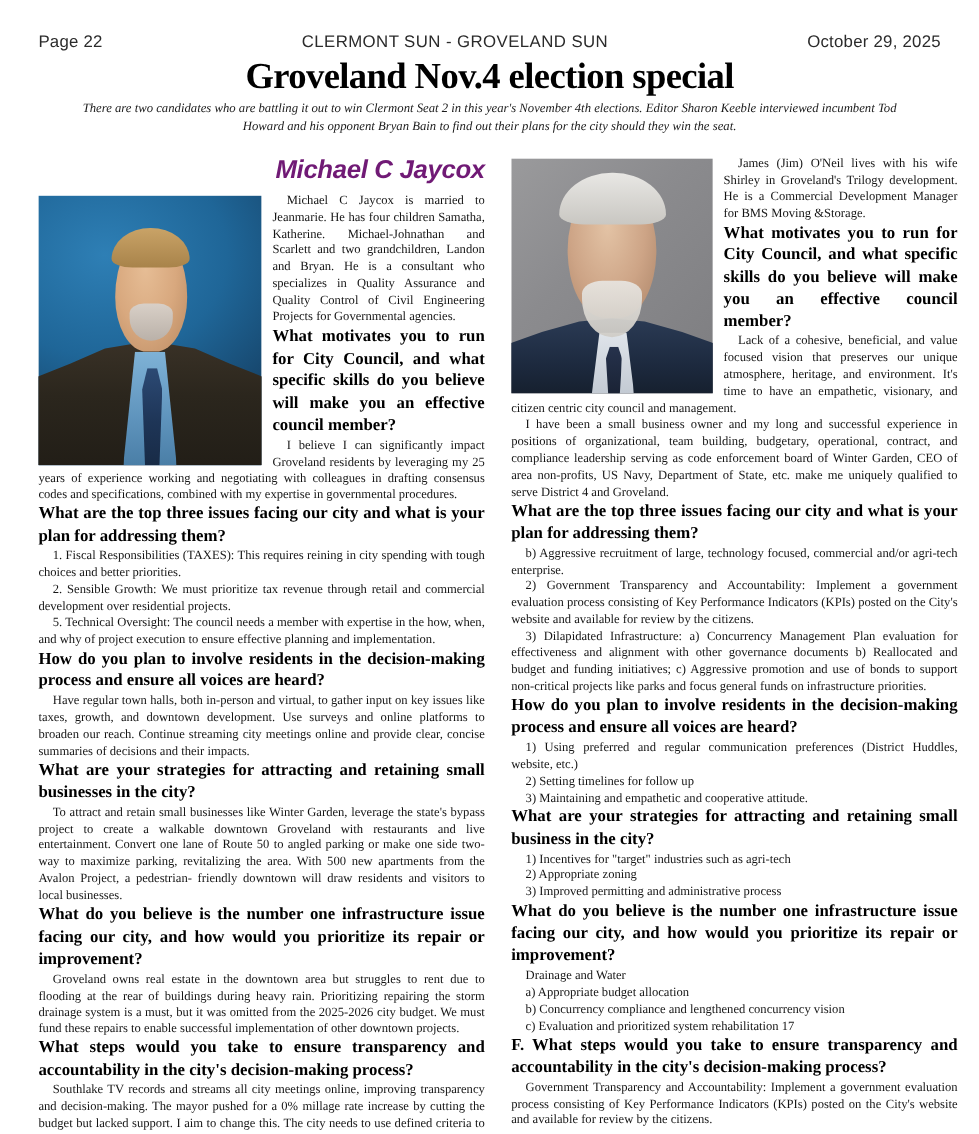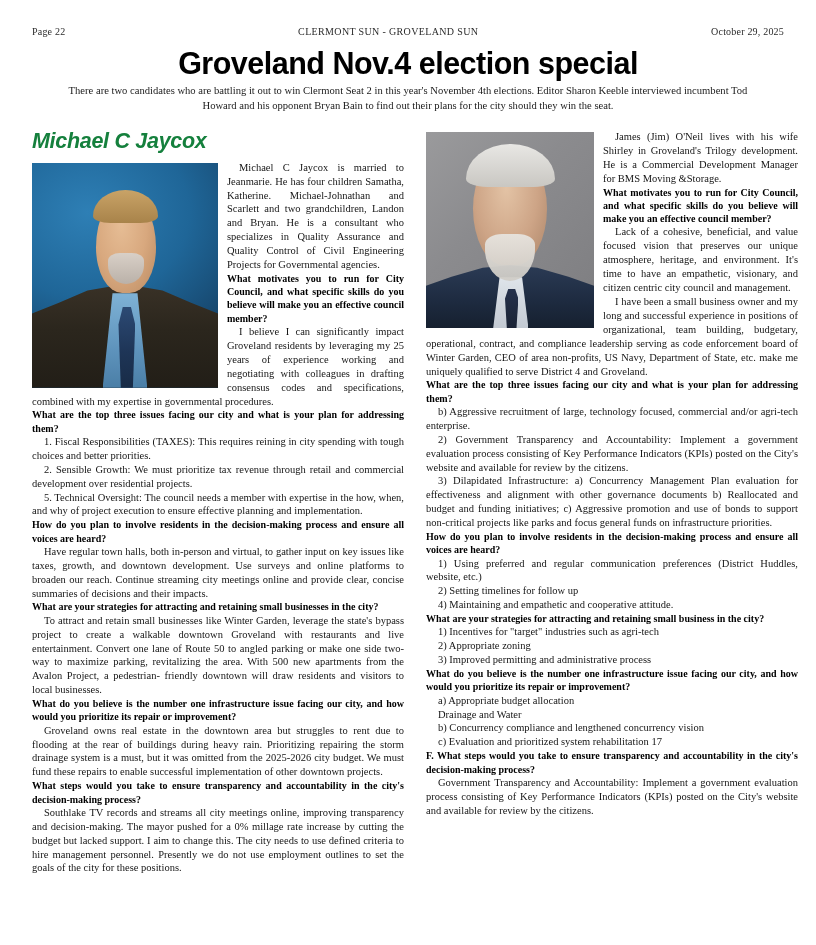--- a/index.html
+++ b/index.html
@@ -21,49 +21,50 @@
     height: 945px;
     box-sizing: border-box;
     padding: 26px 22px 0 22px;
   }
 
   
   .running-head {
     display: flex;
     align-items: baseline;
     justify-content: space-between;
-    font-family: Liberation Serif, serif;
-    font-size: 10px;
+    font-family: Liberation Sans, sans-serif;
+    font-size: 14px;
     color: #2b2b2b;
     letter-spacing: 0.2px;
     padding: 0 10px;
     height: 12px;
   }
   .running-head .folio { flex: 0 0 auto; }
   .running-head .masthead {
     flex: 1 1 auto;
     text-align: center;
     letter-spacing: 0.35px;
   }
   .running-head .date { flex: 0 0 auto; text-align: right; }
 
   
   .headline {
     text-align: center;
-    font-family: Liberation Sans, sans-serif;
+    font-family: Liberation Serif, serif;
     font-weight: bold;
     font-size: 30.5px;
     letter-spacing: -0.5px;
     line-height: 1.05;
     margin: 9px 0 2px 0;
     color: #000;
   }
   .deck {
     text-align: center;
     font-family: "Liberation Serif", serif;
+    font-style: italic;
     font-size: 10.6px;
     line-height: 1.42;
     margin: 4px auto 0 auto;
     width: 700px;
     color: #1a1a1a;
   }
 
   
   .columns {
     display: flex;
@@ -71,29 +72,29 @@
     margin-top: 17px;
     padding: 0 10px;
     align-items: flex-start;
   }
   .col {
     width: 372px;
     flex: 0 0 372px;
   }
 
   .cand-name {
-    text-align: left;
+    text-align: right;
     font-family: "Liberation Sans", sans-serif;
     font-style: italic;
     font-weight: bold;
     font-size: 21.5px;
     letter-spacing: -0.3px;
     line-height: 1.1;
     margin-bottom: 7px;
-    color: #15803d;
+    color: #701a75;
   }
 
   
   .intro {
     overflow: hidden;
   }
   .photo {
     float: left;
     margin: 2px 9px 3px 0;
     border: 0;
@@ -185,21 +186,21 @@
     line-height: 1.325;
     text-align: justify;
     text-justify: inter-word;
     hyphens: auto;
     -webkit-hyphens: auto;
     color: #151515;
   }
   p.body.indent { text-indent: 12px; }
   p.q {
     margin: 0;
-    font-size: 10px;
+    font-size: 14px;
     line-height: 1.325;
     font-weight: bold;
     text-align: justify;
     hyphens: auto;
     -webkit-hyphens: auto;
     color: #000;
   }
   .gap-q { margin-top: 9px; }
   .gap-a { margin-top: 0px; }
 </style>
@@ -276,30 +277,30 @@
       </div>
 
       <p class="q gap-q">What are the top three issues facing our city and what is your plan for addressing them?</p>
       <p class="body indent">b) Aggressive recruitment of large, technology focused, commercial and/or agri-tech enterprise.</p>
       <p class="body indent">2) Government Transparency and Accountability: Implement a government evaluation process consisting of Key Performance Indicators (KPIs) posted on the City's website and available for review by the citizens.</p>
       <p class="body indent">3) Dilapidated Infrastructure: a) Concurrency Management Plan evaluation for effectiveness and alignment with other governance documents b) Reallocated and budget and funding initiatives; c) Aggressive promotion and use of bonds to support non-critical projects like parks and focus general funds on infrastructure priorities.</p>
 
       <p class="q gap-q">How do you plan to involve residents in the decision-making process and ensure all voices are heard?</p>
       <p class="body indent">1) Using preferred and regular communication preferences (District Huddles, website, etc.)</p>
       <p class="body indent">2) Setting timelines for follow up</p>
-      <p class="body indent">4) Maintaining and empathetic and cooperative attitude.</p>
+      <p class="body indent">3) Maintaining and empathetic and cooperative attitude.</p>
 
       <p class="q gap-q">What are your strategies for attracting and retaining small business in the city?</p>
       <p class="body indent">1) Incentives for "target" industries such as agri-tech</p>
       <p class="body indent">2) Appropriate zoning</p>
       <p class="body indent">3) Improved permitting and administrative process</p>
 
       <p class="q gap-q">What do you believe is the number one infrastructure issue facing our city, and how would you prioritize its repair or improvement?</p>
+      <p class="body indent">Drainage and Water</p>
       <p class="body indent">a) Appropriate budget allocation</p>
-      <p class="body indent">Drainage and Water</p>
       <p class="body indent">b) Concurrency compliance and lengthened concurrency vision</p>
       <p class="body indent">c) Evaluation and prioritized system rehabilitation 17</p>
 
       <p class="q gap-q">F. What steps would you take to ensure transparency and accountability in the city's decision-making process?</p>
       <p class="body indent">Government Transparency and Accountability: Implement a government evaluation process consisting of Key Performance Indicators (KPIs) posted on the City's website and available for review by the citizens.</p>
     </div>
 
   </div>
 </div>
 

